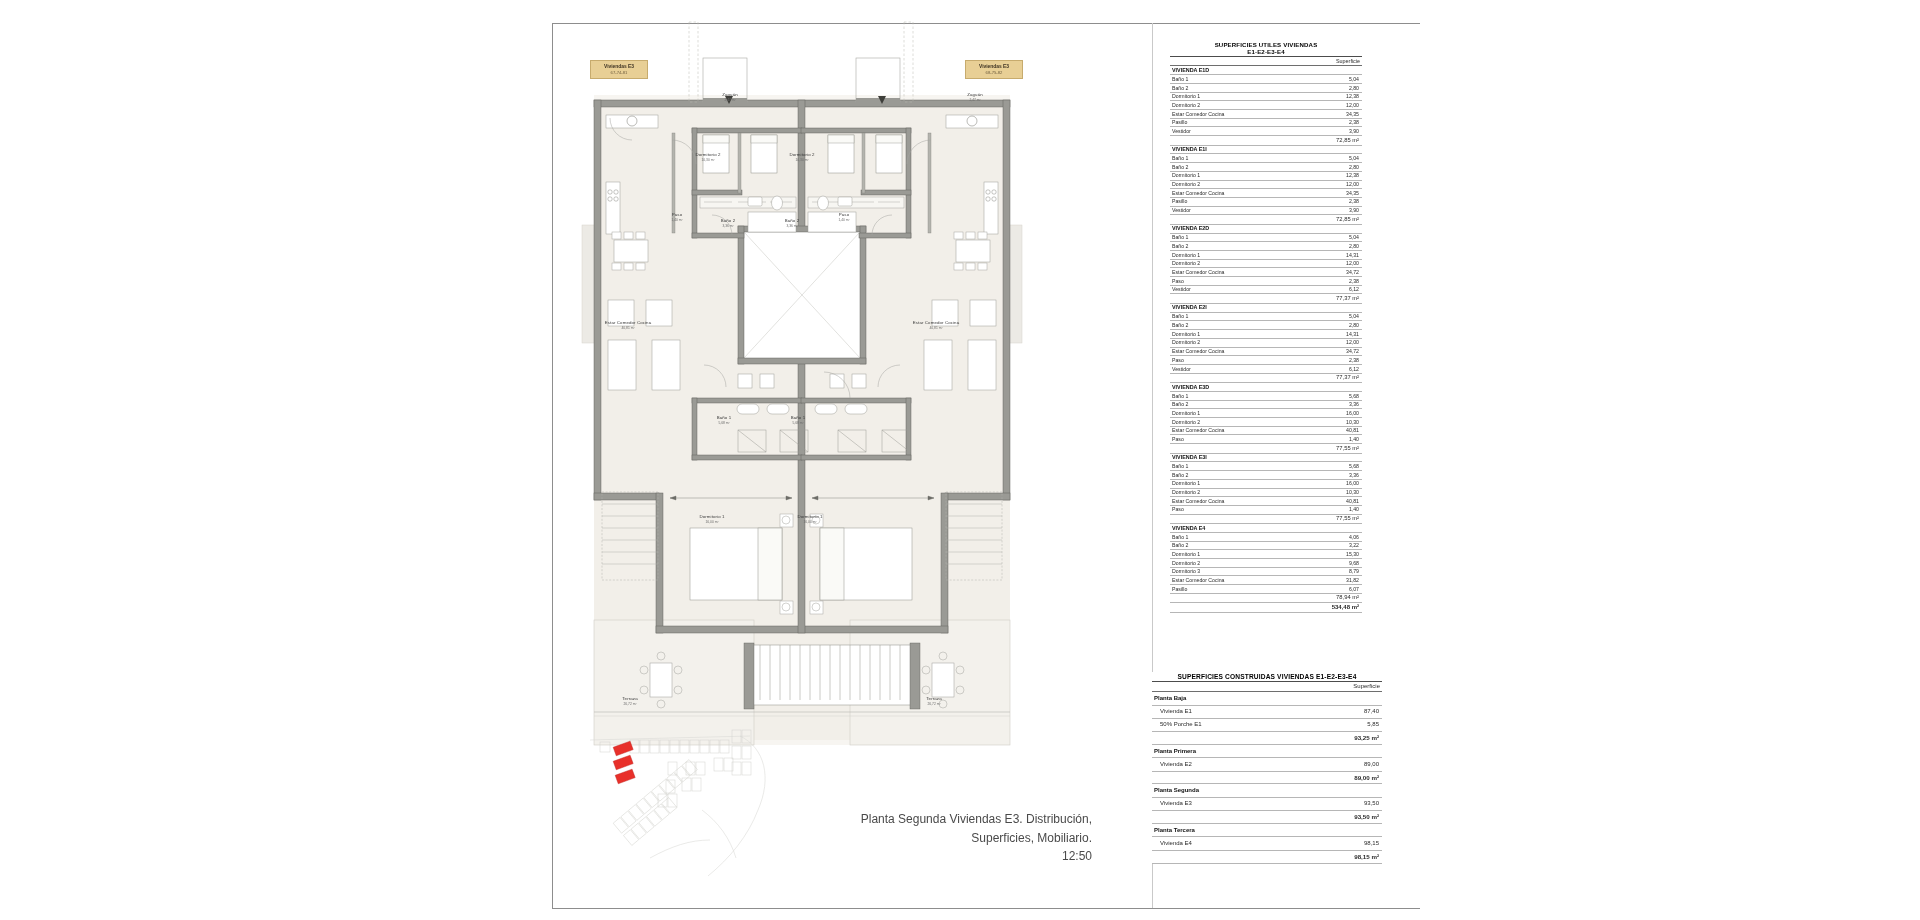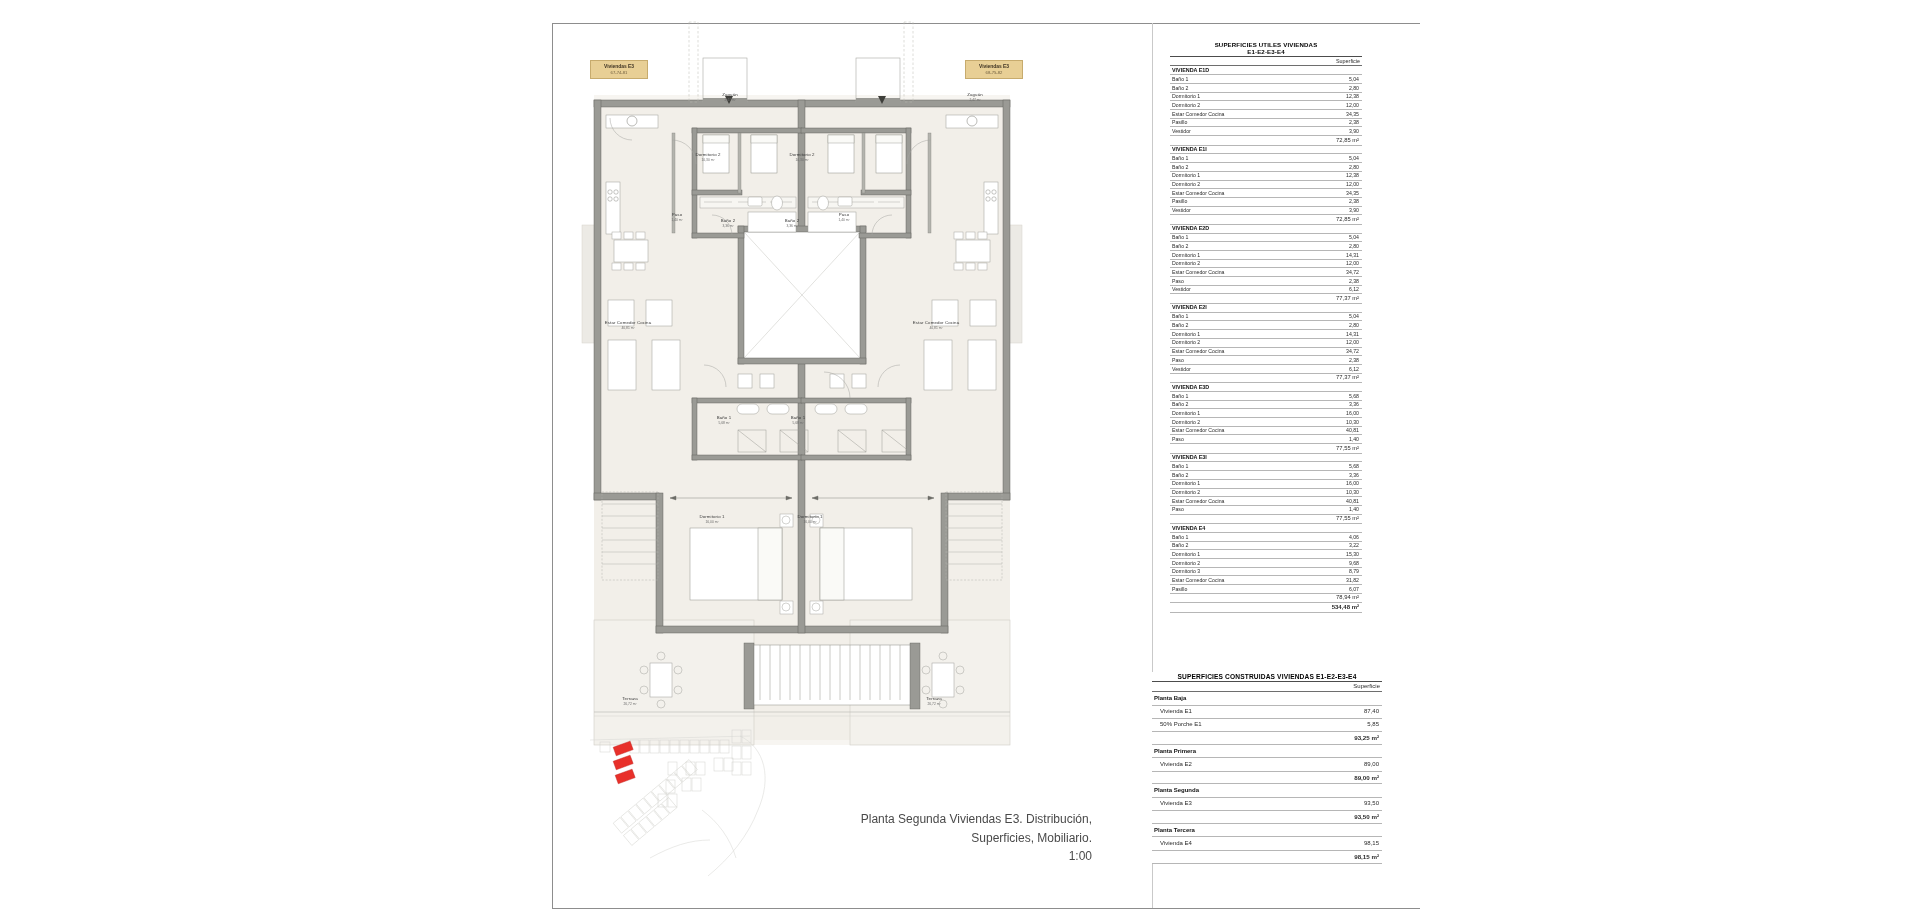--- a/index.html
+++ b/index.html
@@ -491,21 +491,21 @@
           <span class="ar">26,72 m²</span>
         </div>
         <div class="rlabel" style="left: 342px; top: 696px; width: 80px;">
           <span class="nm">Terraza</span>
           <span class="ar">26,72 m²</span>
         </div>
       </div>
 
     <div class="plan-caption">
       <span>Planta Segunda Viviendas E3. Distribución, Superficies, Mobiliario.</span>
-      <span class="scale">1:00</span>
+      <span class="scale">12:50</span>
     </div>
   </div>
 
   <div class="tblwrap" id="tbl-utiles">
     <table class="srf">
       <tbody id="utiles-body">
           <tr>
             <td colspan="2" class="thead-1 rule-heavy">
               <div>SUPERFICIES UTILES VIVIENDAS</div>
               <div>E1-E2-E3-E4</div>

